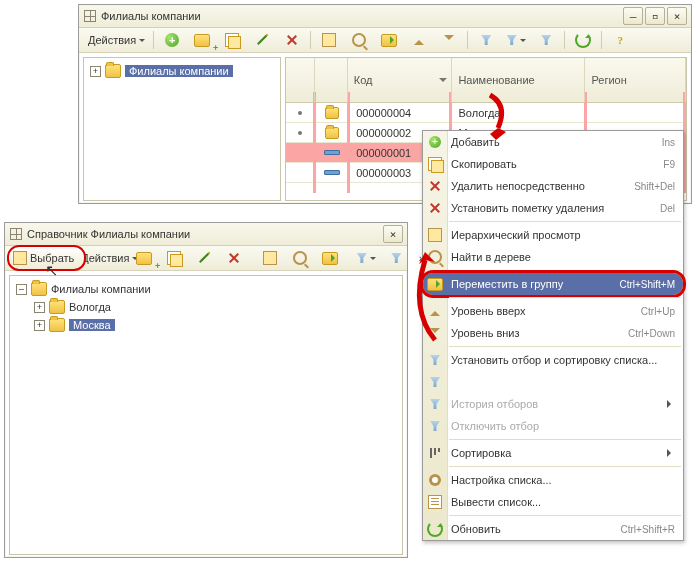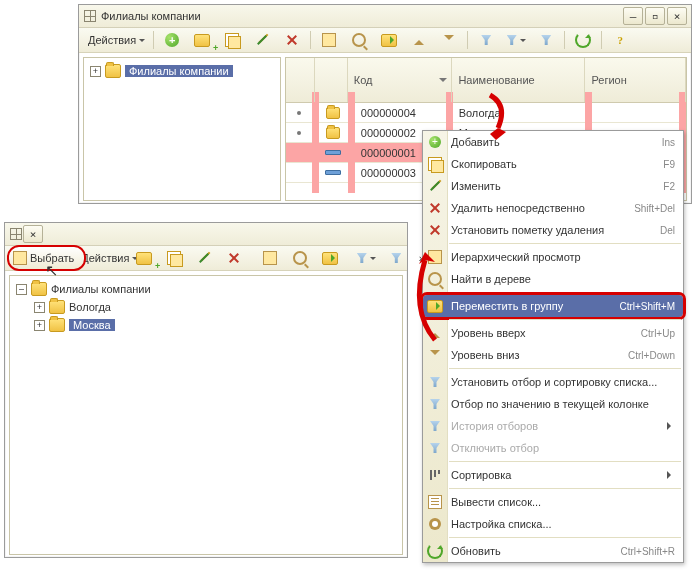--- a/index.html
+++ b/index.html
@@ -36,21 +36,21 @@
 .grid-pane{flex:1;margin:4px 4px 4px 0;border:1px solid #c9c5a8;display:flex;flex-direction:column;min-width:0}
 .gh{display:flex;background:linear-gradient(#faf9ed,#efecd8);border-bottom:1px solid #cfcaae}
 .gh .cell{border-right:1px solid #dcd8be;padding:16px 6px;font-size:11px;color:#555;position:relative}
 .gh .c0{width:16px}
 .gh .c1{width:20px}
 .gh .c2{width:92px}
 .gh .c3{flex:1;min-width:120px}
 .gh .c4{width:88px}
 .gh .sorted::after{content:"";position:absolute;right:4px;top:50%;margin-top:-2px;border:4px solid transparent;border-top-color:#777}
 .gr{display:flex;border-bottom:1px solid #e9e6d2;height:19px;align-items:center}
-.gr .cell{border-right:7px solid #fca5a5;padding:11px 6px;height:100%;display:flex;align-items:center}
+.gr .cell{border-right:3px solid #fca5a5;padding:11px 6px;height:100%;display:flex;align-items:center}
 .gr .c0{width:16px;justify-content:center}
 .gr .c1{width:20px;justify-content:center}
 .gr .c2{width:92px}
 .gr .c3{flex:1;min-width:120px}
 .gr .c4{width:88px}
 .gr.selected{background:#fca5a5}
 .gr.selected .c3 span{background:#5a6ea8;color:#fff;padding:1px 6px}
 .row-ico{width:14px;height:3px;background:#6ea0d8;border:1px solid #3f6ea0;border-radius:1px;display:inline-block}
 .dot{width:4px;height:4px;background:#777;border-radius:50%}
 
@@ -67,21 +67,21 @@
 
 .ctx{position:absolute;background:#fff;border:1px solid #9b9b9b;box-shadow:1px 2px 4px rgba(0,0,0,.25);width:260px}
 .ctx .strip{position:absolute;left:0;top:0;bottom:0;width:24px;background:linear-gradient(#f6f4e6,#ece8cc);border-right:1px solid #e2dec2}
 .mi{position:relative;display:flex;align-items:center;height:22px;padding-left:28px;padding-right:8px}
 .mi .mk{margin-left:auto;color:#888;font-size:10px}
 .mi .ico{position:absolute;left:4px;top:3px;width:16px;height:16px;display:flex;align-items:center;justify-content:center}
 .mi.sep{height:1px;background:#e2dec2;margin:2px 2px 2px 26px;padding:0}
 .mi.hl{background:#5a6ea8;color:#fff}
 .mi.hl .mk{color:#fff}
 .mi .arrow{margin-left:auto;border:4px solid transparent;border-left-color:#555}
-.mi.hl-outline{outline:3px solid #d60000;border-radius:4px}
+.mi.hl-outline{outline:3px solid #d60000;border-radius:10px}
 
 
 .i-green{width:12px;height:12px;border-radius:50%;background:radial-gradient(circle at 30% 30%,#a6e26a,#4fa72a);position:relative}
 .i-green::before{content:"+";position:absolute;inset:0;color:#fff;font-size:10px;text-align:center;line-height:12px}
 .i-folder{width:14px;height:11px;background:linear-gradient(#ffe27a,#f0c244);border:1px solid #c89a1f;border-radius:2px}
 .i-copy{width:12px;height:12px;border:1px solid #c89a1f;background:#fff;position:relative}
 .i-copy::after{content:"";position:absolute;left:2px;top:2px;right:-3px;bottom:-3px;border:1px solid #c89a1f;background:#ffe8a0}
 .i-edit{width:2px;height:12px;background:#3a8a2e;transform:rotate(45deg);box-shadow:0 -2px 0 #c89a1f}
 .i-x{width:12px;height:12px;position:relative}
 .i-x::before,.i-x::after{content:"";position:absolute;left:5px;top:0;width:2px;height:12px;background:#c0392b;transform:rotate(45deg)}
@@ -250,20 +250,21 @@
             </div>
         <div class="cell c4"></div>
       </div>
     </div>
   </div>
 </div>
 
 <div class="win win2" style="left:4px;top:222px;width:402px;height:334px">
   <div class="titlebar">
     <span class="grid-ico"></span>
+    <span class="tt">Справочник Филиалы компании</span>
     <div class="winbtns">
       <div class="winbtn">×</div>
     </div>
   </div>
   <div class="toolbar" style="position:relative">
     <div class="vyb" style="position:relative">
       <span class="i-hier" style="width:12px;height:12px"></span>
       <span class="lbl">Выбрать</span>
       <span class="curs">↖</span>
     </div>
@@ -337,27 +338,20 @@
       </div>
   <div class="mi">
         <span class="ico">
           <span class="i-copy"></span>
         </span>
         <span>Скопировать</span>
         <span class="mk">F9</span>
       </div>
   <div class="mi">
         <span class="ico">
-          <span class="i-edit"></span>
-        </span>
-        <span>Изменить</span>
-        <span class="mk">F2</span>
-      </div>
-  <div class="mi">
-        <span class="ico">
           <span class="i-x"></span>
         </span>
         <span>Удалить непосредственно</span>
         <span class="mk">Shift+Del</span>
       </div>
   <div class="mi">
         <span class="ico">
           <span class="i-mark"></span>
         </span>
         <span>Установить пометку удаления</span>
@@ -403,21 +397,20 @@
   <div class="mi">
         <span class="ico">
           <span class="i-funnel"></span>
         </span>
         <span>Установить отбор и сортировку списка...</span>
       </div>
   <div class="mi">
         <span class="ico">
           <span class="i-funnel"></span>
         </span>
-        <span>Отбор по значению в текущей колонке</span>
       </div>
   <div class="mi">
         <span class="ico">
           <span class="i-funnel"></span>
         </span>
         <span style="color:#aaa">История отборов</span>
         <span class="arrow"></span>
       </div>
   <div class="mi">
         <span class="ico">
@@ -429,29 +422,29 @@
   <div class="mi">
         <span class="ico">
           <span class="i-sort"></span>
         </span>
         <span>Сортировка</span>
         <span class="arrow"></span>
       </div>
   <div class="mi sep"></div>
   <div class="mi">
         <span class="ico">
+          <span class="i-gear"></span>
+        </span>
+        <span>Настройка списка...</span>
+      </div>
+  <div class="mi">
+        <span class="ico">
           <span class="i-list"></span>
         </span>
         <span>Вывести список...</span>
-      </div>
-  <div class="mi">
-        <span class="ico">
-          <span class="i-gear"></span>
-        </span>
-        <span>Настройка списка...</span>
       </div>
   <div class="mi sep"></div>
   <div class="mi">
         <span class="ico">
           <span class="i-refresh"></span>
         </span>
         <span>Обновить</span>
         <span class="mk">Ctrl+Shift+R</span>
       </div>
 </div>

